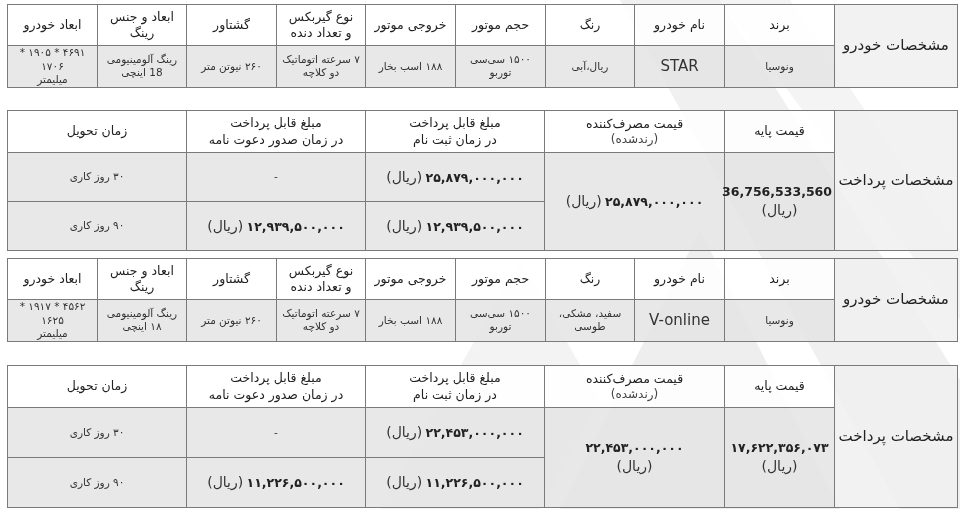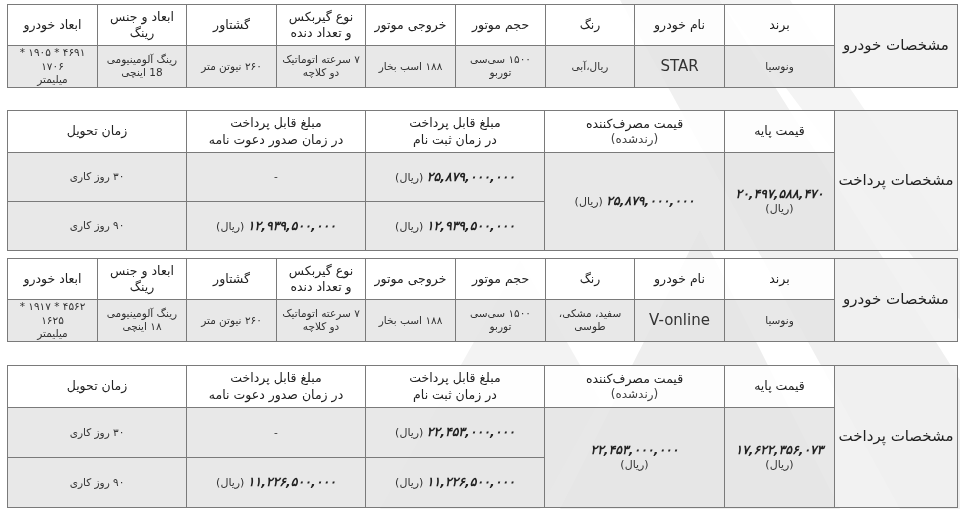--- a/index.html
+++ b/index.html
@@ -30,22 +30,22 @@
     td {
       border: 1px solid #7a7a7a;
       text-align: center;
       vertical-align: middle;
       padding: 0 2px;
       line-height: 1.3;
     }
     .hdr { background: rgba(255,255,255,0.85); font-size: 12.5px; color: #222; }
     .val { background: rgba(228,228,228,0.85); font-size: 10.5px; color: #333; }
     .label { background: rgba(240,240,240,0.85); font-size: 15px; font-weight: normal; color: #222; line-height: 1.4; }
-    .big { font-size: 12.5px; font-weight: bold; color: #222; letter-spacing: 0.3px; font-style: italic; }
-    .rial { font-size: 11px; color: #333; font-weight: normal; }
+    .big { font-size: 12.5px; font-weight: bold; color: #222; letter-spacing: 0.3px; }
+    .rial { font-size: 14px; color: #333; font-weight: normal; }
     .sub { font-size: 12px; color: #444; display: block; }
     .latin { font-size: 15px; }
   </style>
 </head>
 <body>
 
 <div class="page">
 
   <svg class="bg-decor" width="960" height="509" viewBox="0 0 960 509">
     <polygon points="560,509 700,230 840,509" fill="#eeeeee"></polygon>
@@ -106,21 +106,21 @@
     <tbody>
         <tr style="height:42px">
       <td rowspan="3" class="label"><span>مشخصات پرداخت</span></td>
       <td class="hdr">قیمت پایه</td>
       <td class="hdr"><span>قیمت مصرف‌کننده</span><span class="sub">(رندشده)</span></td>
       <td class="hdr"><span>مبلغ قابل پرداخت</span><br><span>در زمان ثبت نام</span></td>
       <td class="hdr"><span>مبلغ قابل پرداخت</span><br><span>در زمان صدور دعوت نامه</span></td>
       <td class="hdr">زمان تحویل</td>
     </tr>
     <tr style="height:49px">
-      <td rowspan="2" class="val"><span class="big">۲۰,۴۹۷,۵۸۸,۴۷۰</span><br><span class="rial">(ریال)</span></td>
+      <td rowspan="2" class="val"><span class="big">36,756,533,560</span><br><span class="rial">(ریال)</span></td>
       <td rowspan="2" class="val"><span class="big">۲۵,۸۷۹,۰۰۰,۰۰۰</span> <span class="rial">(ریال)</span></td>
       <td class="val"><span class="big">۲۵,۸۷۹,۰۰۰,۰۰۰</span> <span class="rial">(ریال)</span></td>
       <td class="val">-</td>
       <td class="val">۳۰ روز کاری</td>
     </tr>
     <tr style="height:49px">
       <td class="val"><span class="big">۱۲,۹۳۹,۵۰۰,۰۰۰</span> <span class="rial">(ریال)</span></td>
       <td class="val"><span class="big">۱۲,۹۳۹,۵۰۰,۰۰۰</span> <span class="rial">(ریال)</span></td>
       <td class="val">۹۰ روز کاری</td>
     </tr>

